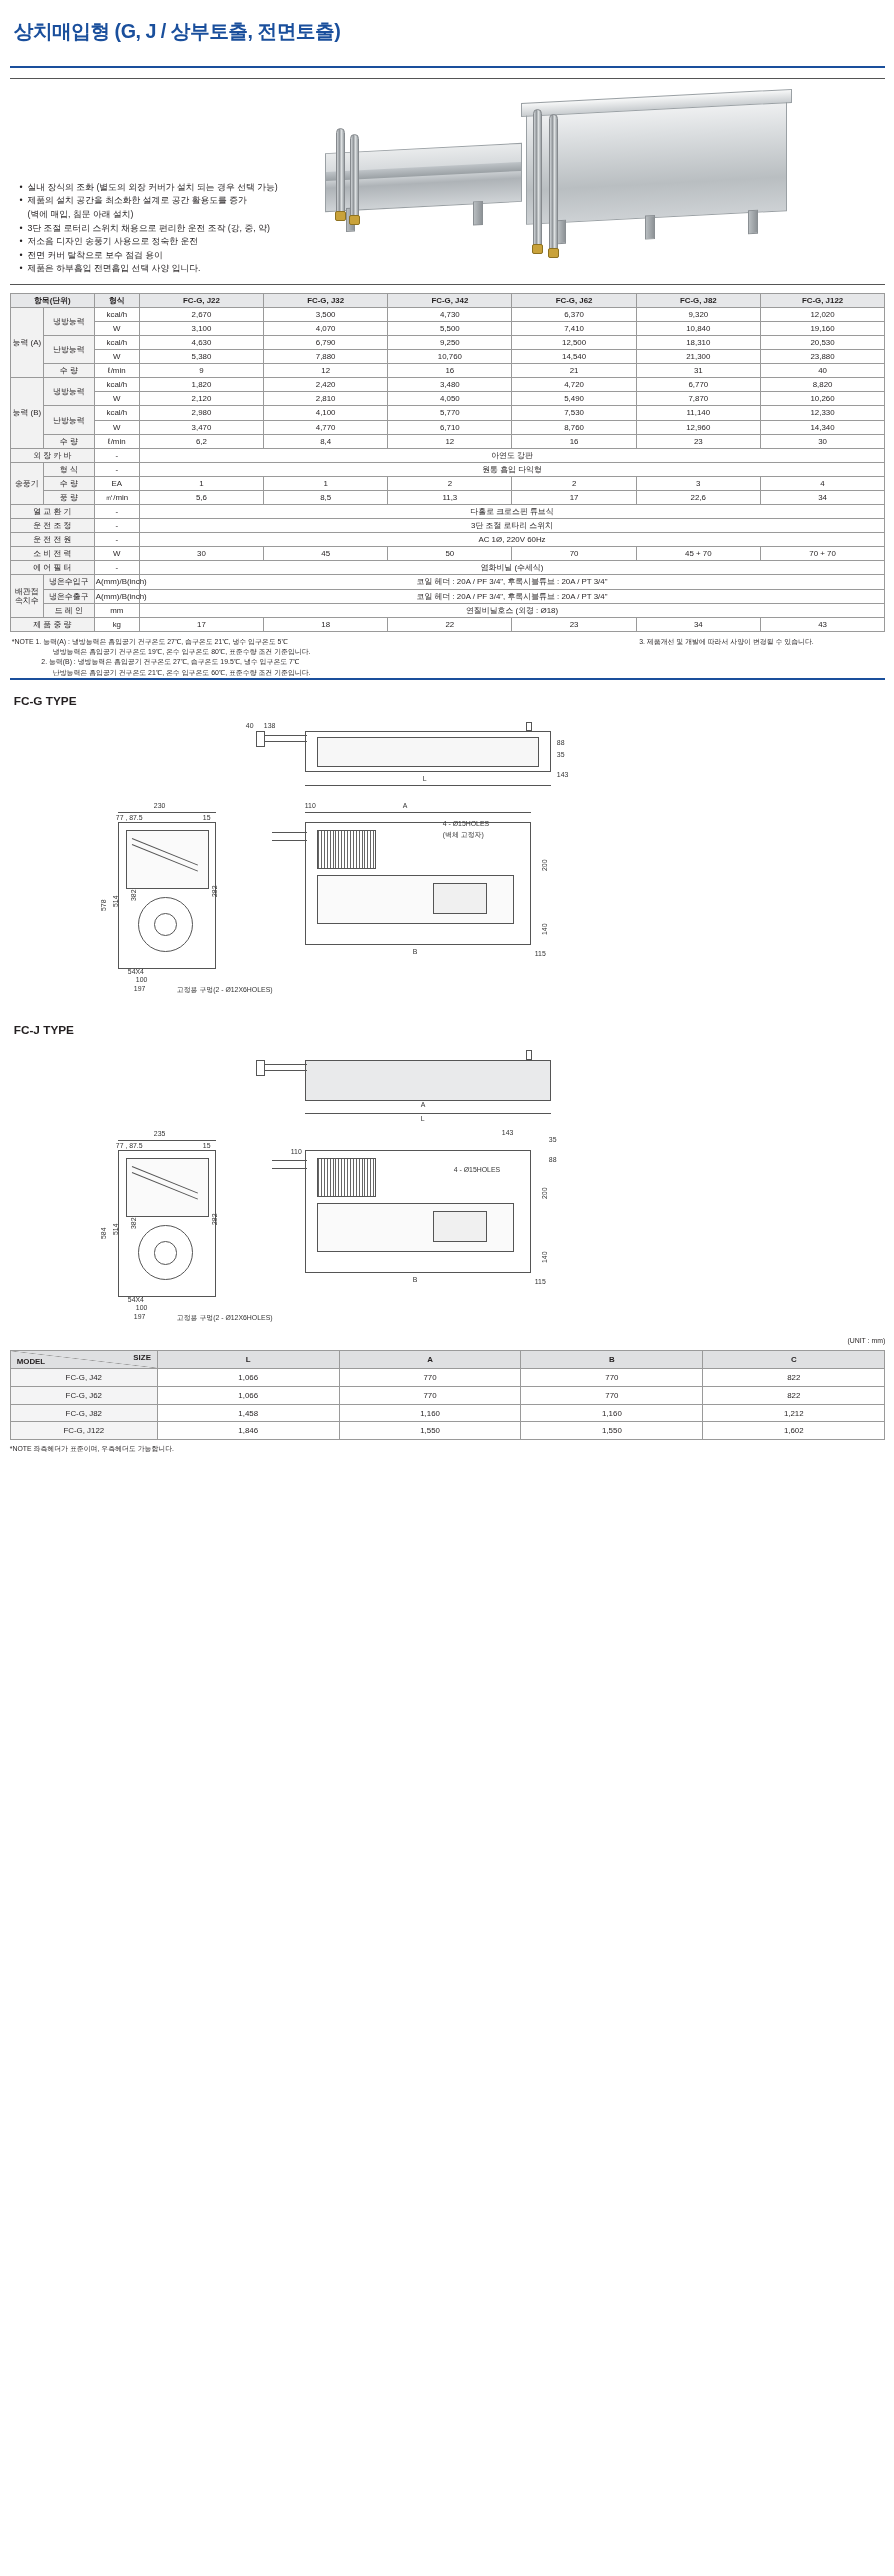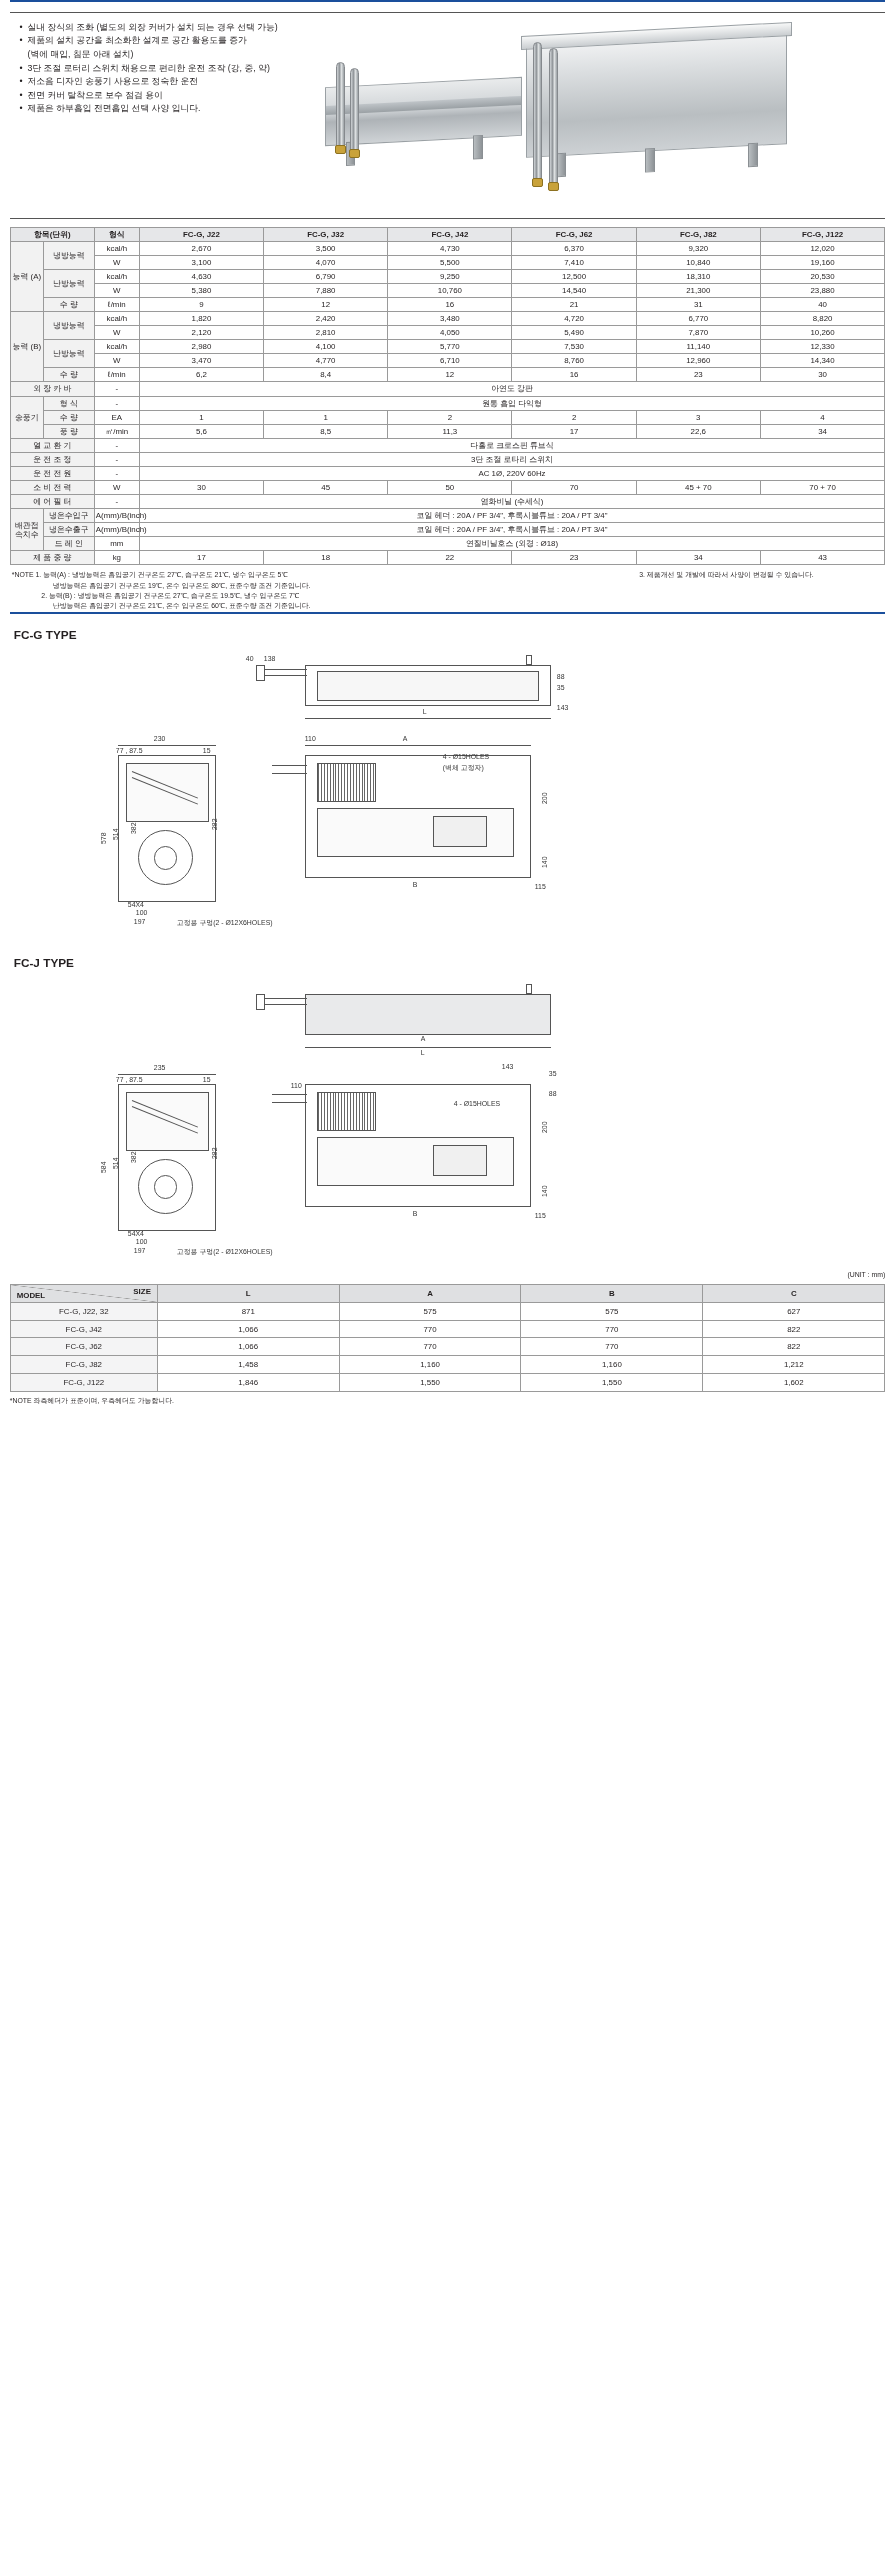--- a/index.html
+++ b/index.html
@@ -38,21 +38,21 @@
   ul.feature-list {
     list-style: none; margin: 0 0 7.9px 0; padding: 0 0 0 9.8px;
     font-size: 8.8px; line-height: 1.55; color: #231f20;
   }
   ul.feature-list li { position: relative; padding-left: 7.9px; }
   ul.feature-list li:before {
     content: "•"; position: absolute; left: 0; top: 0; color: #231f20;
   }
   ul.feature-list li.no-bullet:before { content: ""; }
 
-  .feature-wrap { display: flex; gap: 10px; }
+  .feature-wrap { display: flex; gap: 10px; align-items: flex-end; }
   .feature-text { width: 295px; }
   .feature-img { flex: 1; position: relative; height: 197px; }
 
   
   .unit-left {
     position: absolute; left: 9.8px; top: 61px; width: 197px; height: 59px;
     background: linear-gradient(180deg,#e9ebec 0%,#cfd3d6 45%,#aeb3b7 60%,#cfd3d6 100%);
     border: 1px solid #9aa0a4;
     transform: skewY(-3deg);
   }
@@ -145,20 +145,21 @@
   .diag-cell .slash {
     position: absolute; left: 0; top: 0; width: 100%; height: 100%;
     background: linear-gradient(to top right, transparent calc(50% - 0.5px), #9a9a9a 50%, transparent calc(50% + 0.5px));
   }
 </style>
 </head>
 <body>
 
 <div class="page">
 
+  <h1 class="page-title">상치매입형 (G, J / 상부토출, 전면토출)</h1>
 
   <div class="rule-blue"></div>
 
   <div class="rule-thin"></div>
 
   <div class="feature-wrap">
     <div class="feature-text">
       <ul class="feature-list">
         <li>실내 장식의 조화 (별도의 외장 커버가 설치 되는 경우 선택 가능)</li>
         <li>제품의 설치 공간을 최소화한 설계로 공간 활용도를 증가</li>
@@ -553,27 +554,20 @@
           <span class="m">MODEL</span>
         </th>
         <th>L</th>
         <th>A</th>
         <th>B</th>
         <th>C</th>
       </tr>
     </thead>
     <tbody>
       <tr>
-        <td class="model">FC-G, J22, 32</td>
-        <td>871</td>
-        <td>575</td>
-        <td>575</td>
-        <td>627</td>
-      </tr>
-      <tr>
         <td class="model">FC-G, J42</td>
         <td>1,066</td>
         <td>770</td>
         <td>770</td>
         <td>822</td>
       </tr>
       <tr>
         <td class="model">FC-G, J62</td>
         <td>1,066</td>
         <td>770</td>

